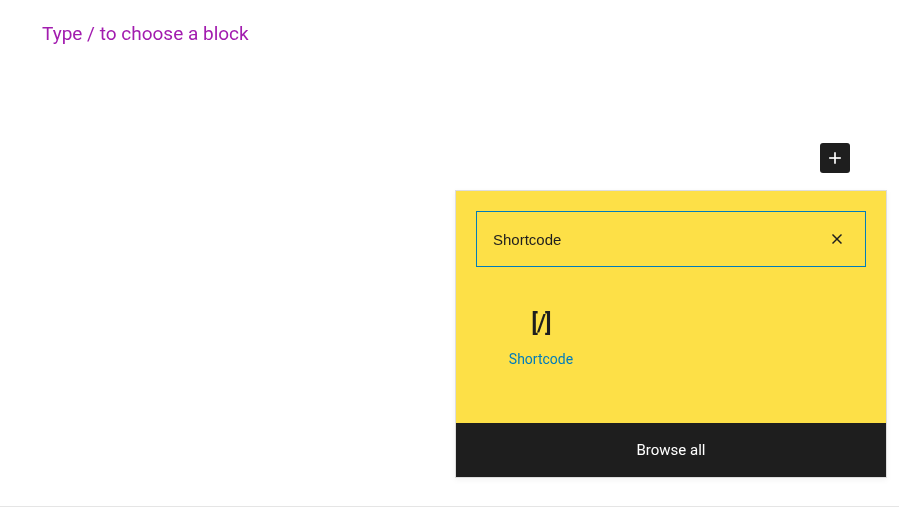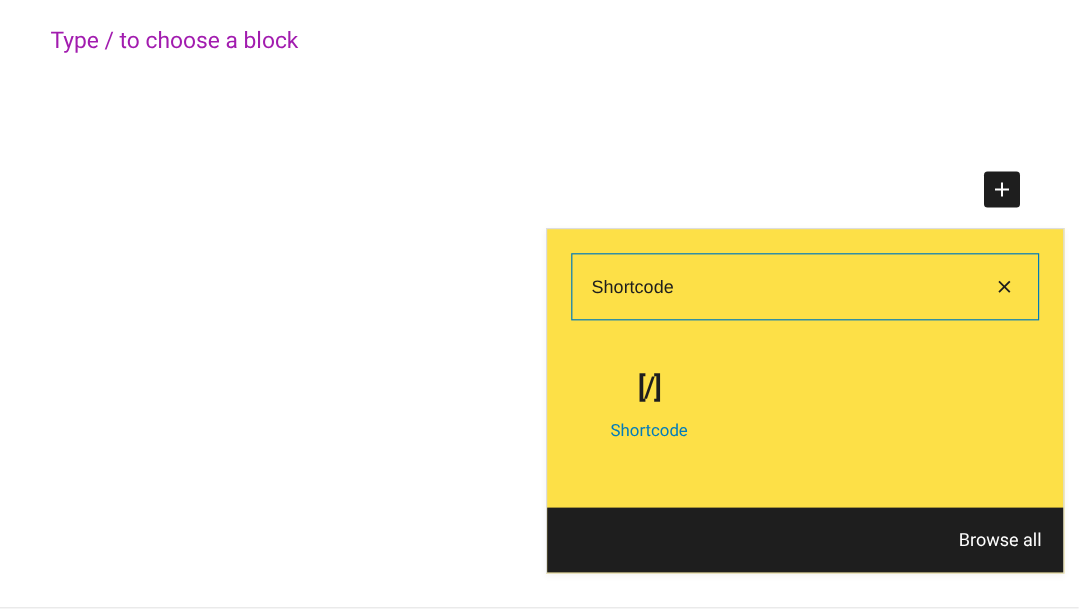--- a/index.html
+++ b/index.html
@@ -100,21 +100,21 @@
       color: #1e1e1e;
       letter-spacing: -1px;
     }
     .block-label {
       font-size: 14px;
       color: #007cba;
     }
     .browse-all {
       background: #1e1e1e;
       color: #fff;
-      text-align: right;
+      text-align: center;
       padding: 18px;
       font-size: 15px;
       cursor: pointer;
     }
     .bottom-border {
       position: absolute;
       bottom: 6px;
       left: 0;
       right: 0;
       height: 1px;

